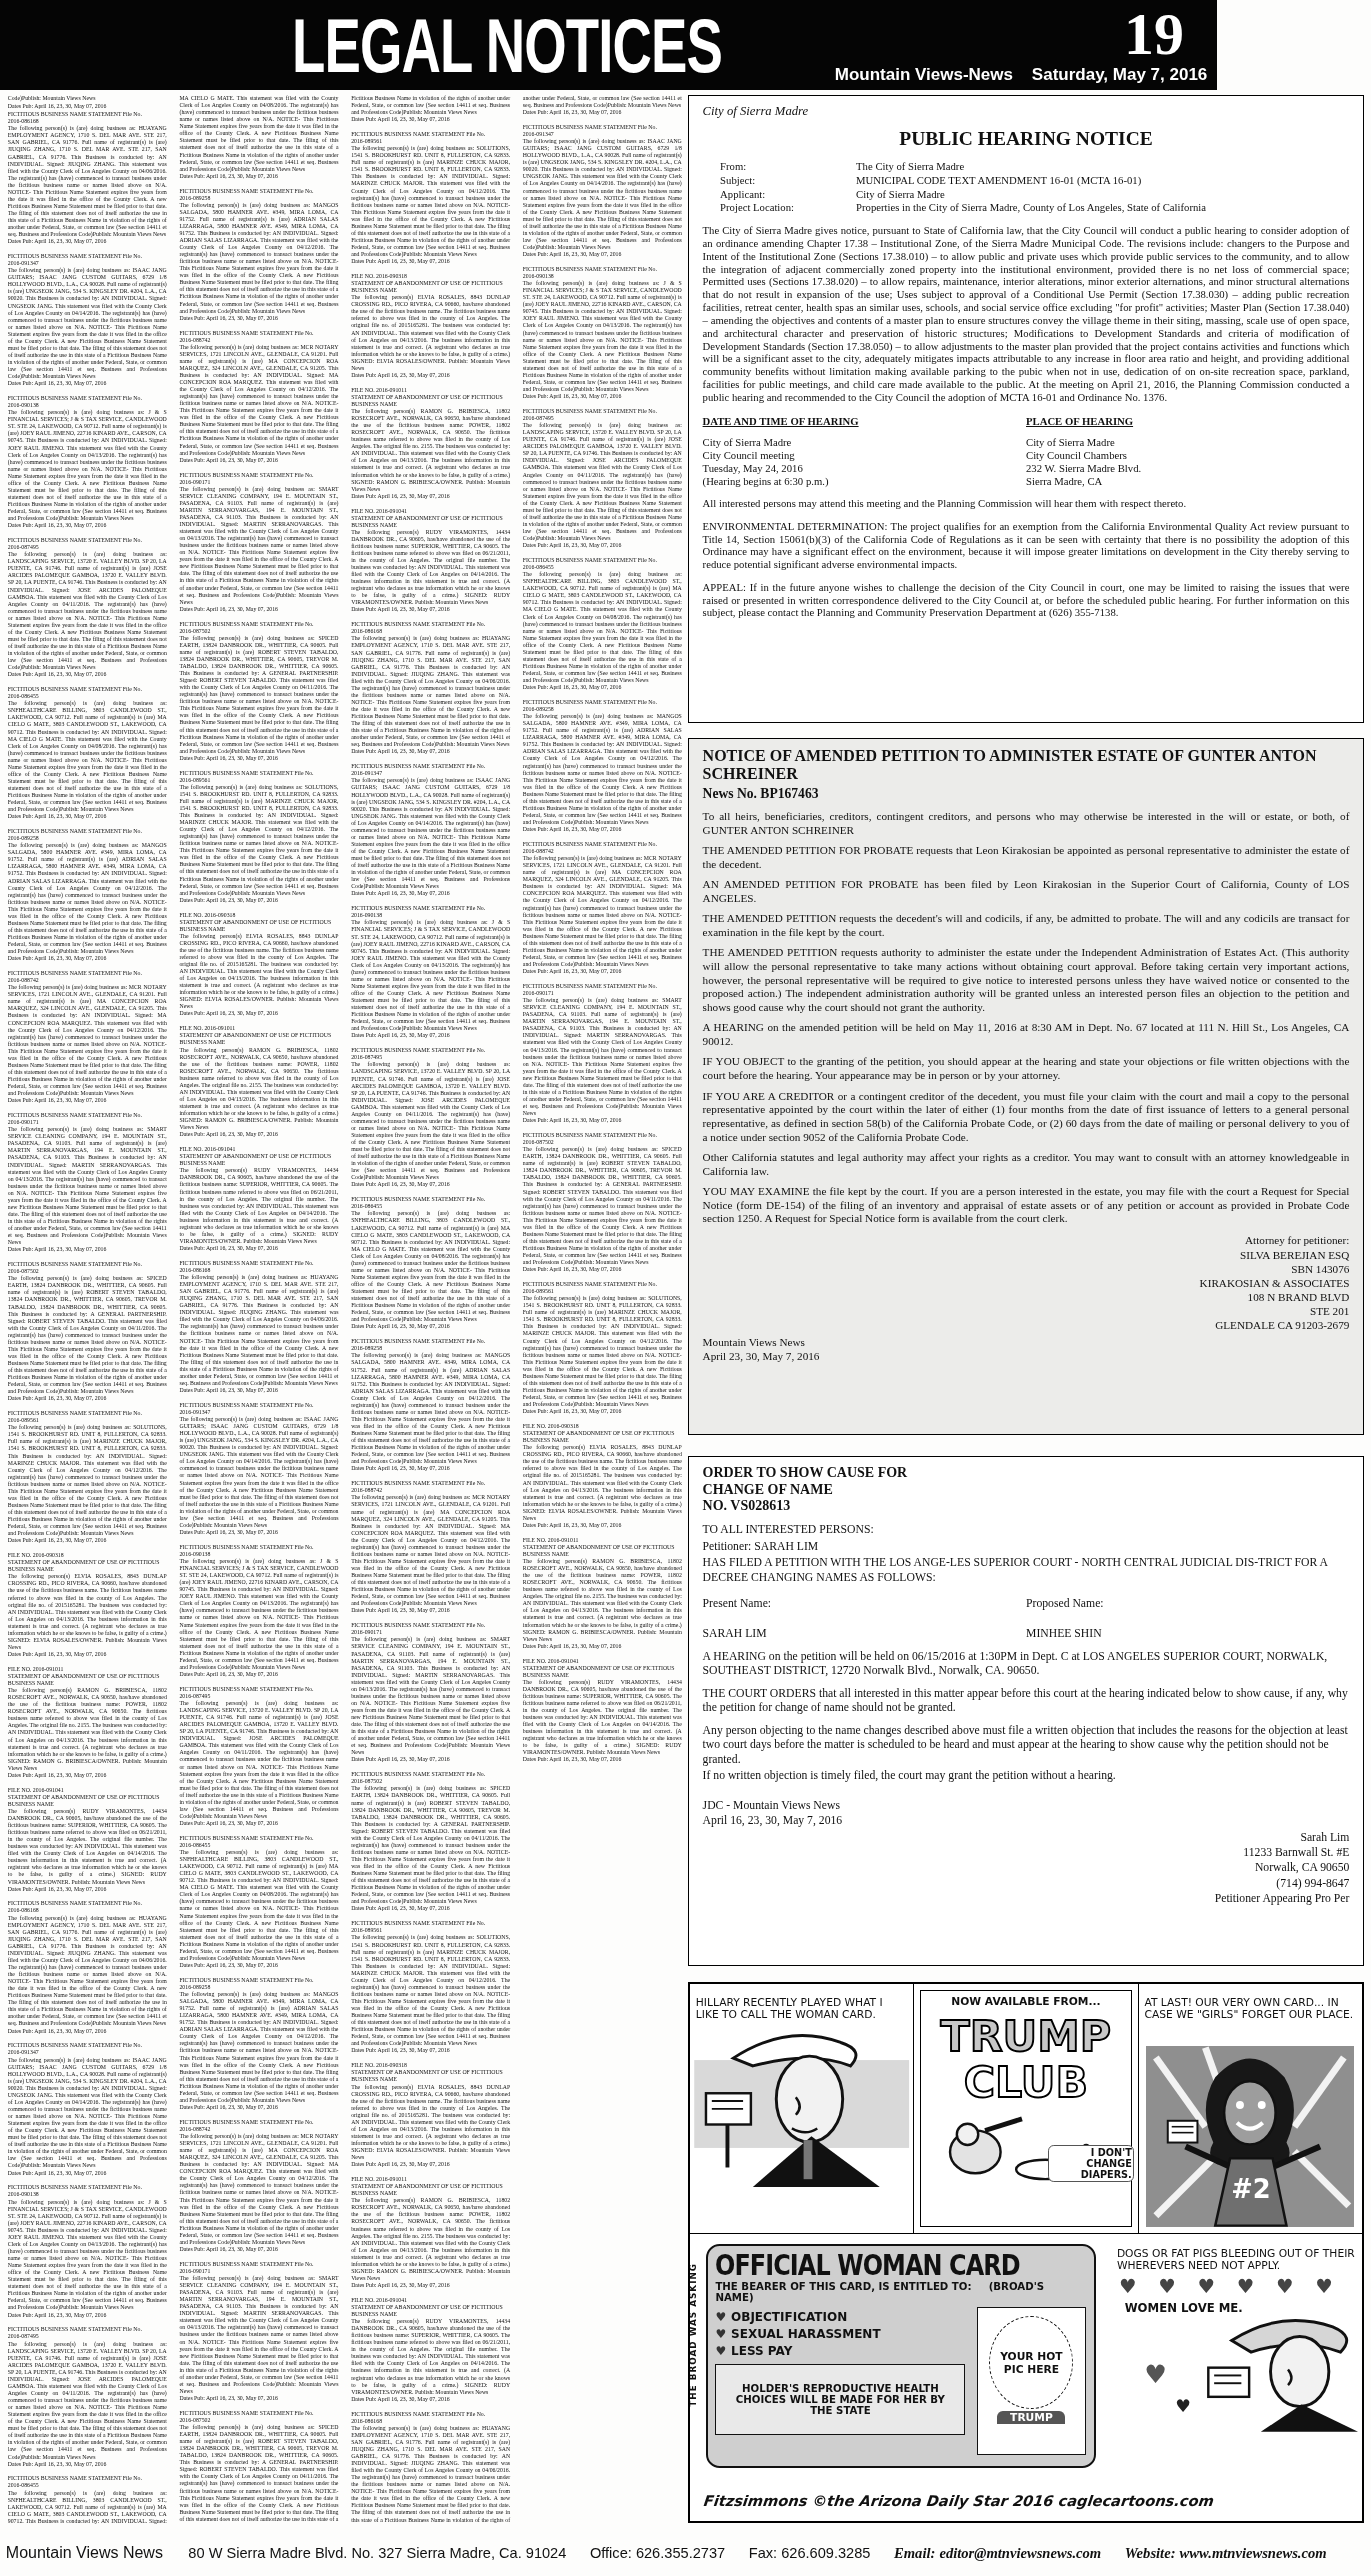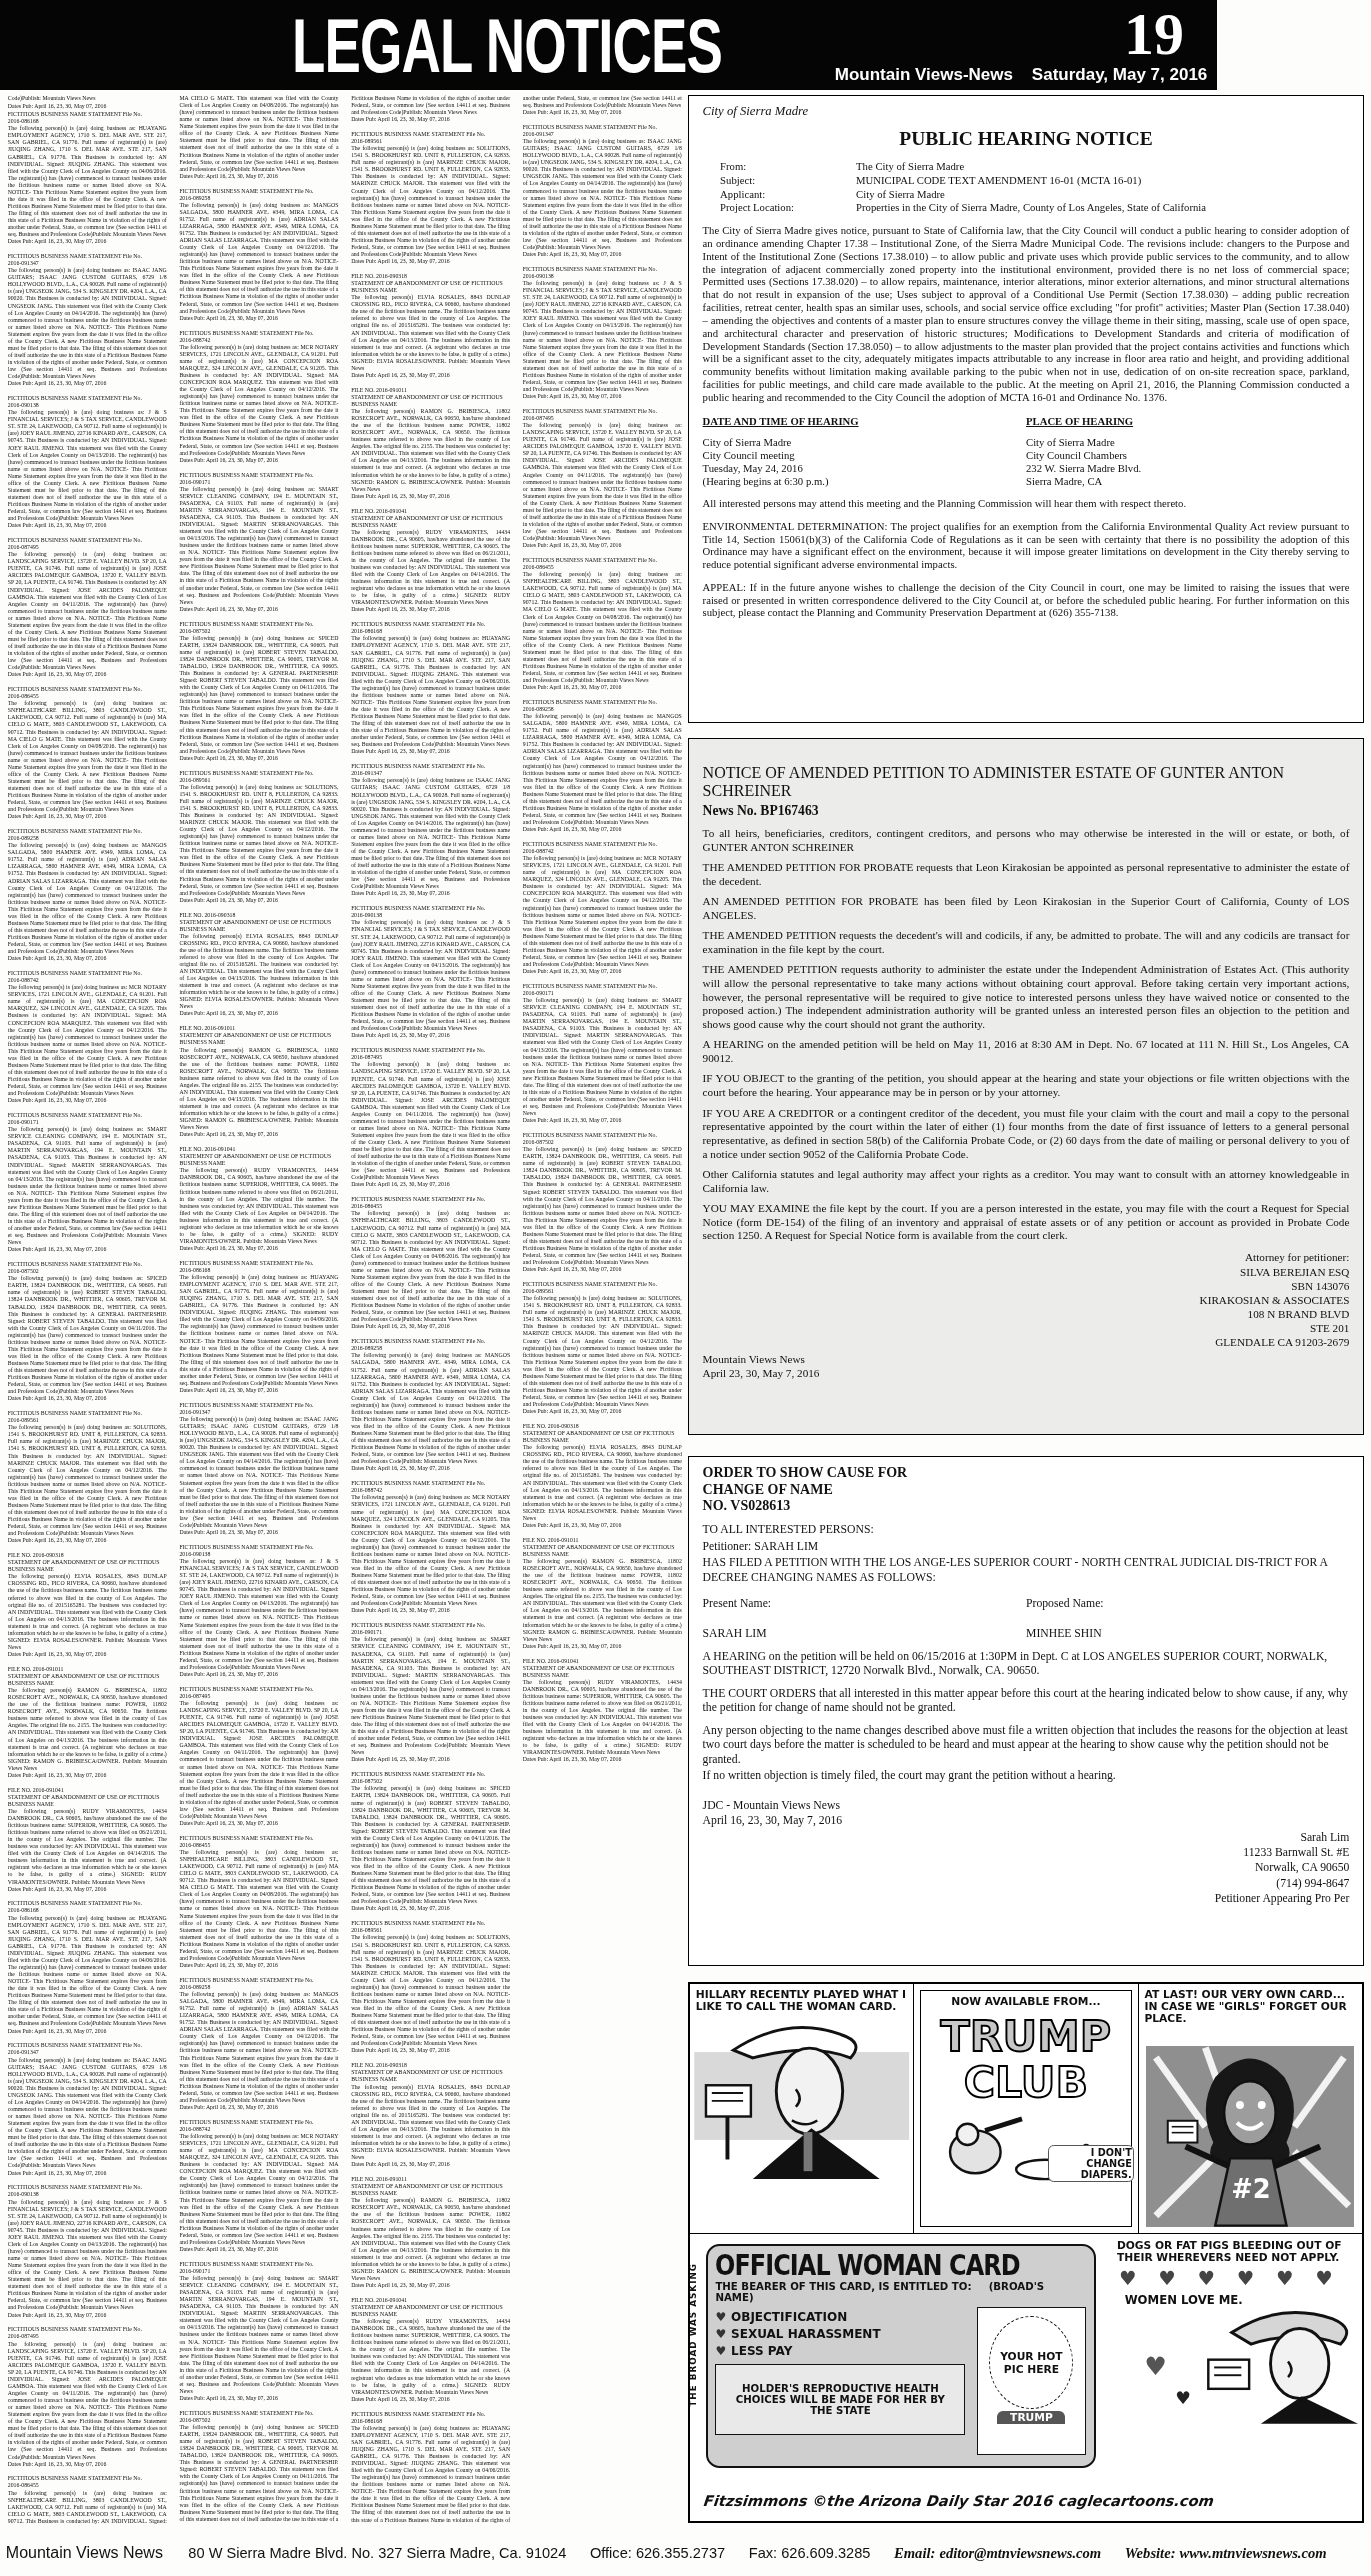--- a/index.html
+++ b/index.html
@@ -28,42 +28,42 @@
   .hearing-title{text-align:center;font-weight:bold;font-size:19.5px;margin:7.8px 0 9.7px 0;}
   .hfield{display:flex;margin:0 0 1px 17.5px;}
   .hfield .hlabel{width:136px;flex:none;}
   .hearing-body{margin-top:9.7px;text-align:justify;}
   .hearing-cols{display:flex;margin-top:11.7px;}
   .hearing-cols .hc{width:50%;}
   .hc-head{font-weight:bold;text-decoration:underline;margin-bottom:7.8px;}
   .hearing-para{margin-top:9.7px;text-align:justify;}
   
   .petition-box{top:738px;height:697px;background:#ececea;font-size:11.2px;line-height:1.22;}
-  .pt-title{font-weight:normal;font-size:16px;line-height:1.15;margin-top:17px;}
+  .pt-title{font-weight:bold;font-size:16px;line-height:1.15;}
   .pt-case{font-weight:bold;font-size:13.6px;margin-top:2.9px;}
   .petition-box p{margin:6.8px 0 0 0;text-align:justify;}
   .pt-att-label{text-align:right;margin-top:7.8px;}
   .pt-att{ text-align:right;line-height:1.25;}
   .pt-pub{margin-top:3.9px;line-height:1.25;}
   
   .order-box{top:1456px;height:510px;font-size:11.7px;line-height:1.25;}
   .ord-title{font-weight:bold;font-size:14px;line-height:1.2;}
   .order-box p{margin:7.8px 0 0 0;text-align:left;}
   .ord-names{display:flex;margin-top:11.7px;}
   .ord-names .on{width:50%;}
   .on .on-val{margin-top:15.6px;}
   .ord-pub{margin-top:13.6px;line-height:1.3;}
   .ord-right{text-align:right;line-height:1.3;margin-top:1.9px;}
   
   .cartoon{position:absolute;left:688px;top:1982px;width:676px;height:541px;border:2.9px solid #000;
         box-sizing:border-box;background:#fff;font-family:"DejaVu Sans",sans-serif;overflow:hidden;}
   .c-row-top{display:flex;height:249px;border-bottom:1.9px solid #000;}
   .c-panel{position:relative;flex:1;border-right:1.9px solid #000;overflow:hidden;background:#fff;}
   .c-panel:last-child{border-right:none;}
-  .c-caption{font-weight:bold;font-size:10.7px;line-height:1.15;padding:4.9px 5.8px 0 5.8px;text-transform:uppercase;}
+  .c-caption{font-weight:normal;font-size:10.7px;line-height:1.15;padding:4.9px 5.8px 0 5.8px;text-transform:uppercase;margin-top:8px;}
   .p2-inner{position:absolute;inset:5.8px;border:1.9px solid #000;text-align:center;}
   .p2-head{font-weight:bold;font-size:10.7px;margin-top:3.9px;}
   .bubble{position:absolute;right:3.9px;bottom:51px;width:82px;font-weight:bold;font-size:9.7px;
         background:#fff;border:1px solid #555;border-radius:5.8px;padding:1px;text-align:right;margin-left:20px;}
   .burst{position:absolute;left:7.8px;top:62px;right:7.8px;bottom:5.8px;background:#8f8f8f;overflow:hidden;}
   .c-row-bottom{position:relative;height:277px;}
   .side-note{position:absolute;left:-1.9px;top:29px;width:13.6px;font-weight:bold;font-size:8.8px;
         writing-mode:vertical-rl;transform:rotate(180deg);letter-spacing:1px;}
   .woman-card{position:absolute;left:15.6px;top:9.7px;width:390px;height:224px;background:#cfcfcf;
         border:2.9px solid #111;border-radius:13.6px;padding:3.9px 7.8px;box-sizing:border-box;}

